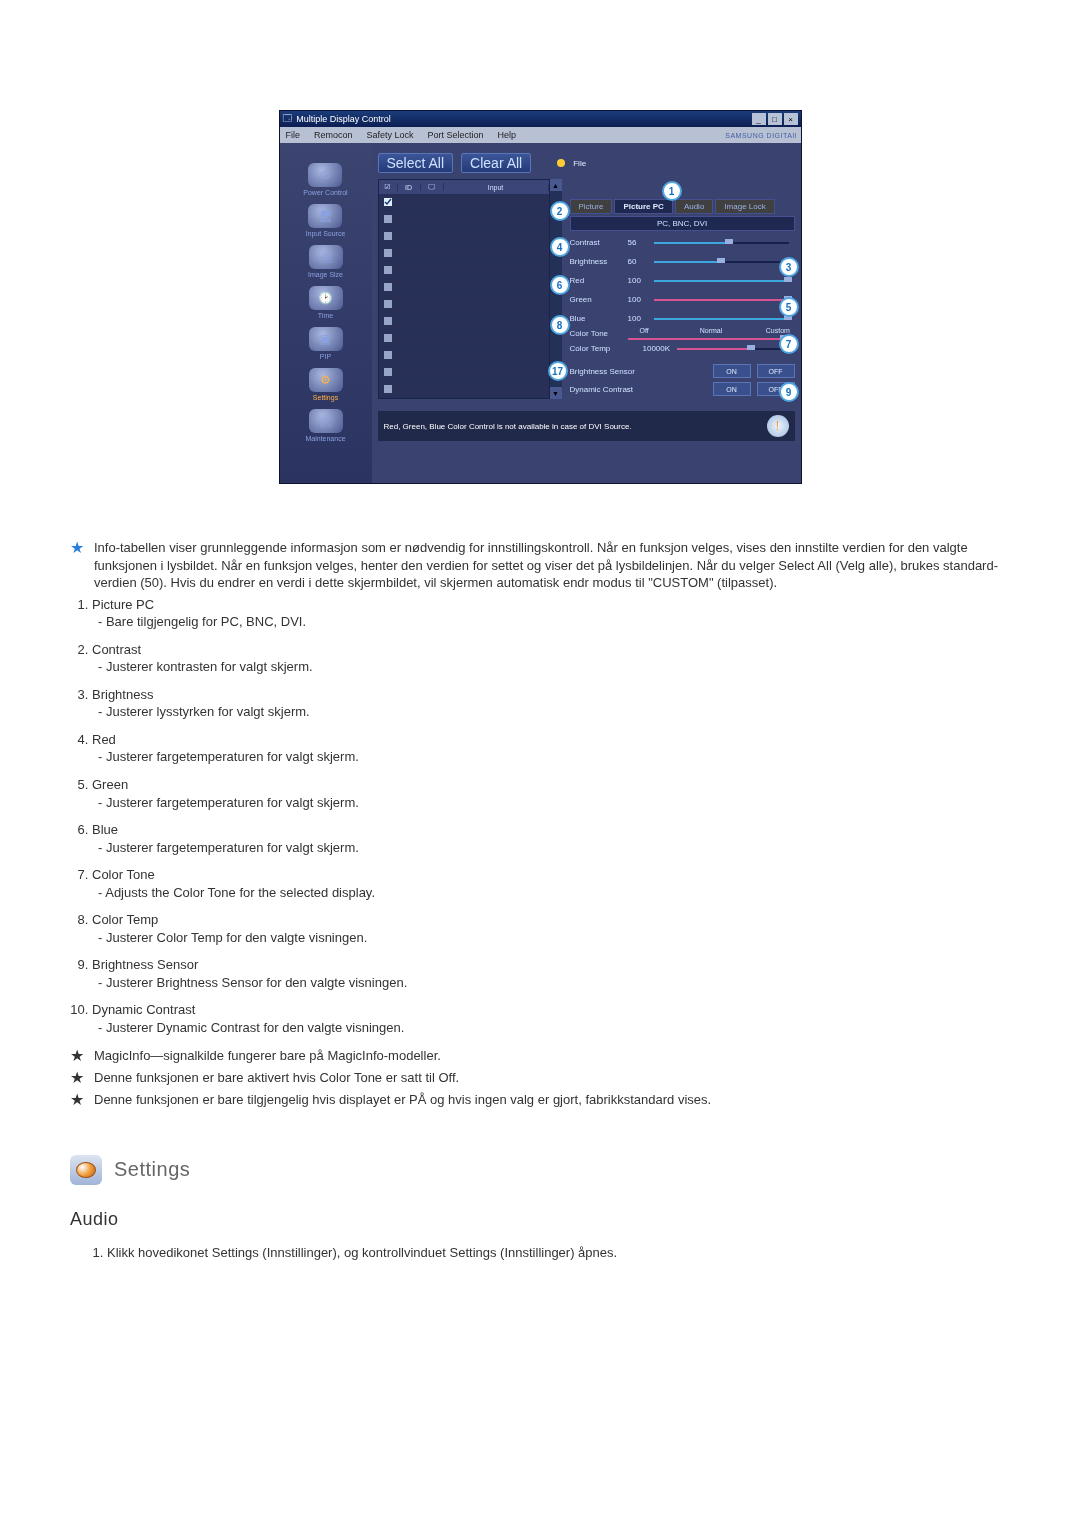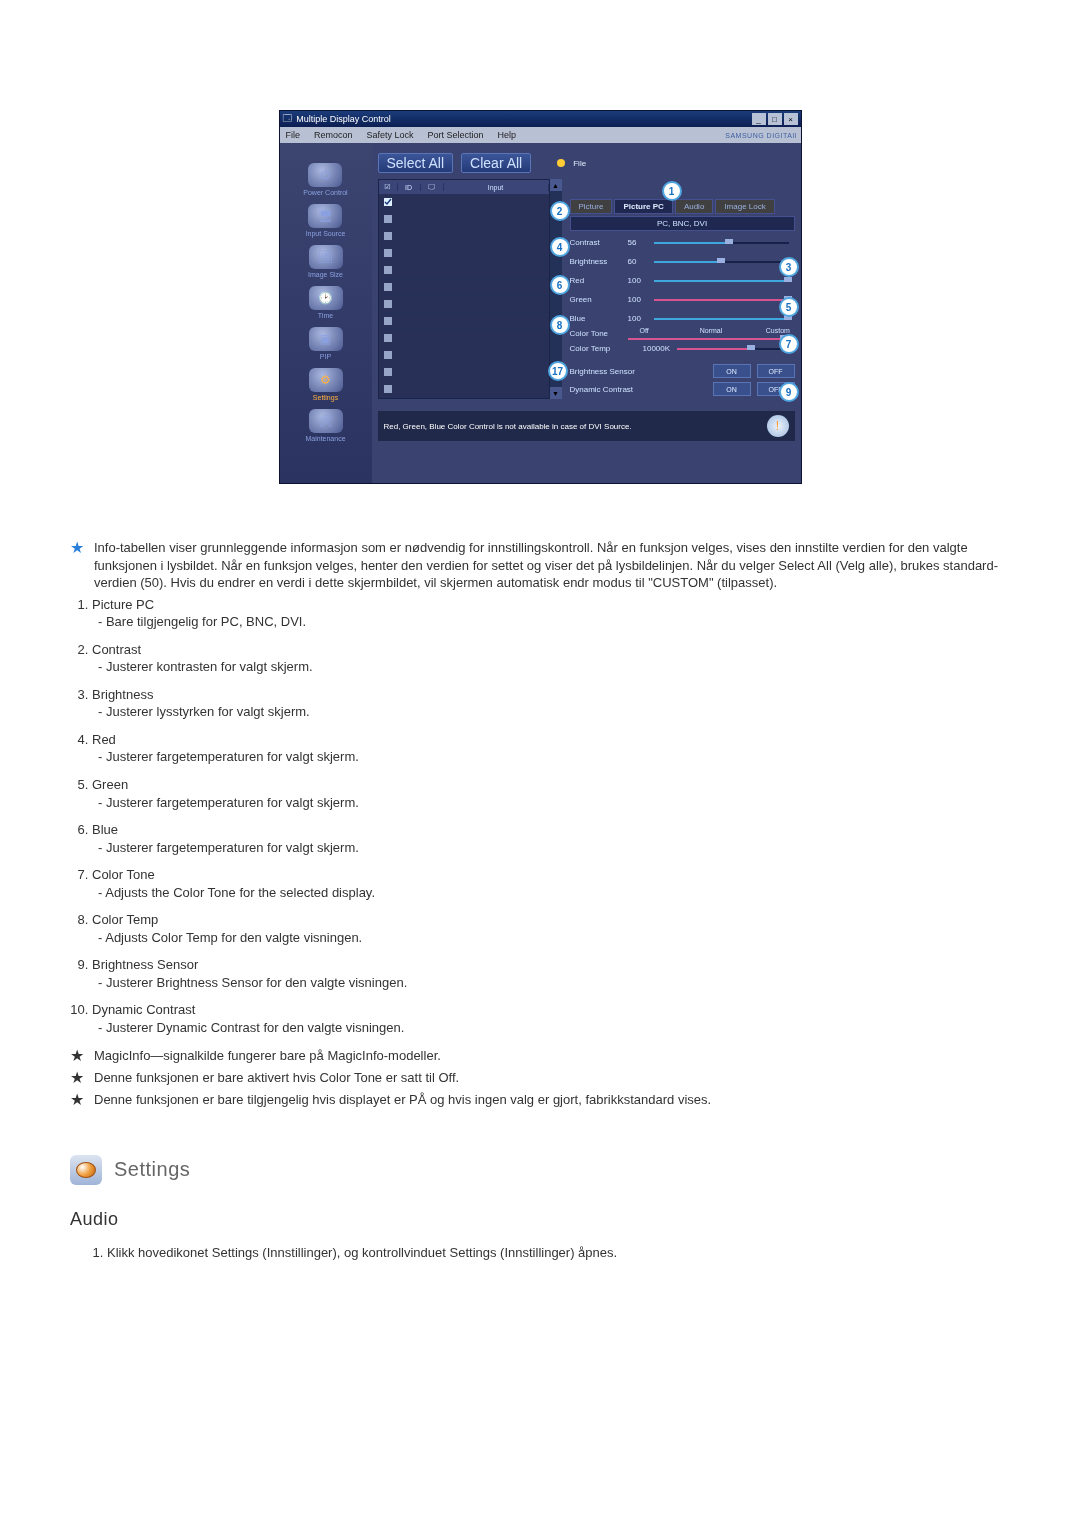--- a/index.html
+++ b/index.html
@@ -563,21 +563,21 @@
     </div>
 
     <ol class="numlist" id="numlist">
         <li><span class="lbl">Picture PC</span><br><span class="sub">- Bare tilgjengelig for PC, BNC, DVI.</span></li>
         <li><span class="lbl">Contrast</span><br><span class="sub">- Justerer kontrasten for valgt skjerm.</span></li>
         <li><span class="lbl">Brightness</span><br><span class="sub">- Justerer lysstyrken for valgt skjerm.</span></li>
         <li><span class="lbl">Red</span><br><span class="sub">- Justerer fargetemperaturen for valgt skjerm.</span></li>
         <li><span class="lbl">Green</span><br><span class="sub">- Justerer fargetemperaturen for valgt skjerm.</span></li>
         <li><span class="lbl">Blue</span><br><span class="sub">- Justerer fargetemperaturen for valgt skjerm.</span></li>
         <li><span class="lbl">Color Tone</span><br><span class="sub">- Adjusts the Color Tone for the selected display.</span></li>
-        <li><span class="lbl">Color Temp</span><br><span class="sub">- Adjusts Color Temp for den valgte visningen.</span></li>
+        <li><span class="lbl">Color Temp</span><br><span class="sub">- Justerer Color Temp for den valgte visningen.</span></li>
         <li><span class="lbl">Brightness Sensor</span><br><span class="sub">- Justerer Brightness Sensor for den valgte visningen.</span></li>
         <li><span class="lbl">Dynamic Contrast</span><br><span class="sub">- Justerer Dynamic Contrast for den valgte visningen.</span></li>
       </ol>
 
     <div class="starnotes">
       <div class="star-row">
           <span class="star">★</span>
           <span>MagicInfo—signalkilde fungerer bare på MagicInfo-modeller.</span>
         </div>
       <div class="star-row">

